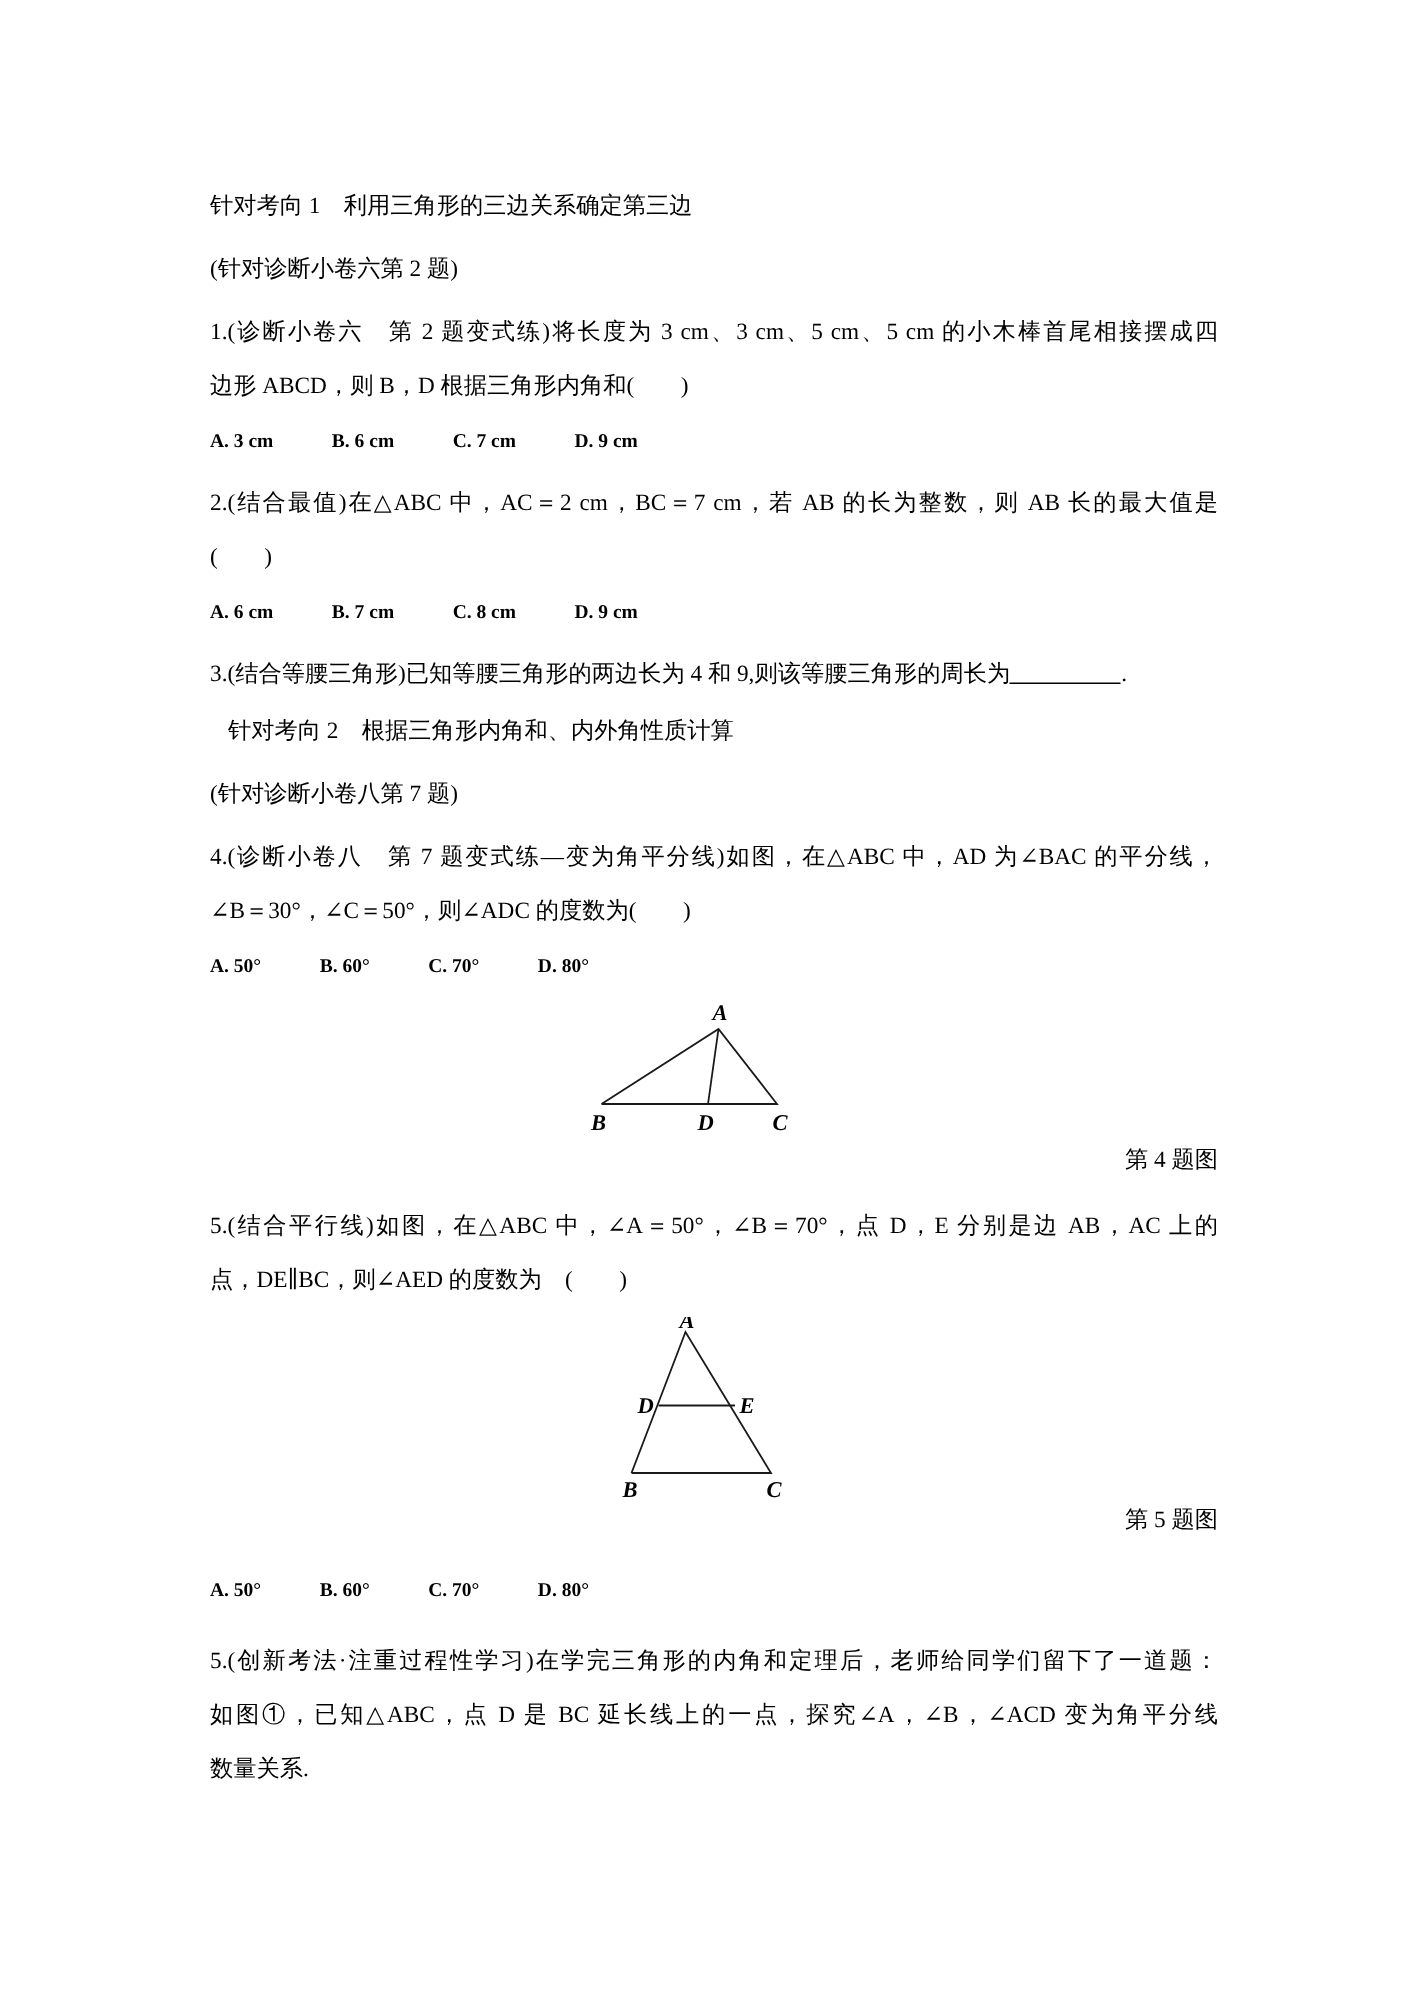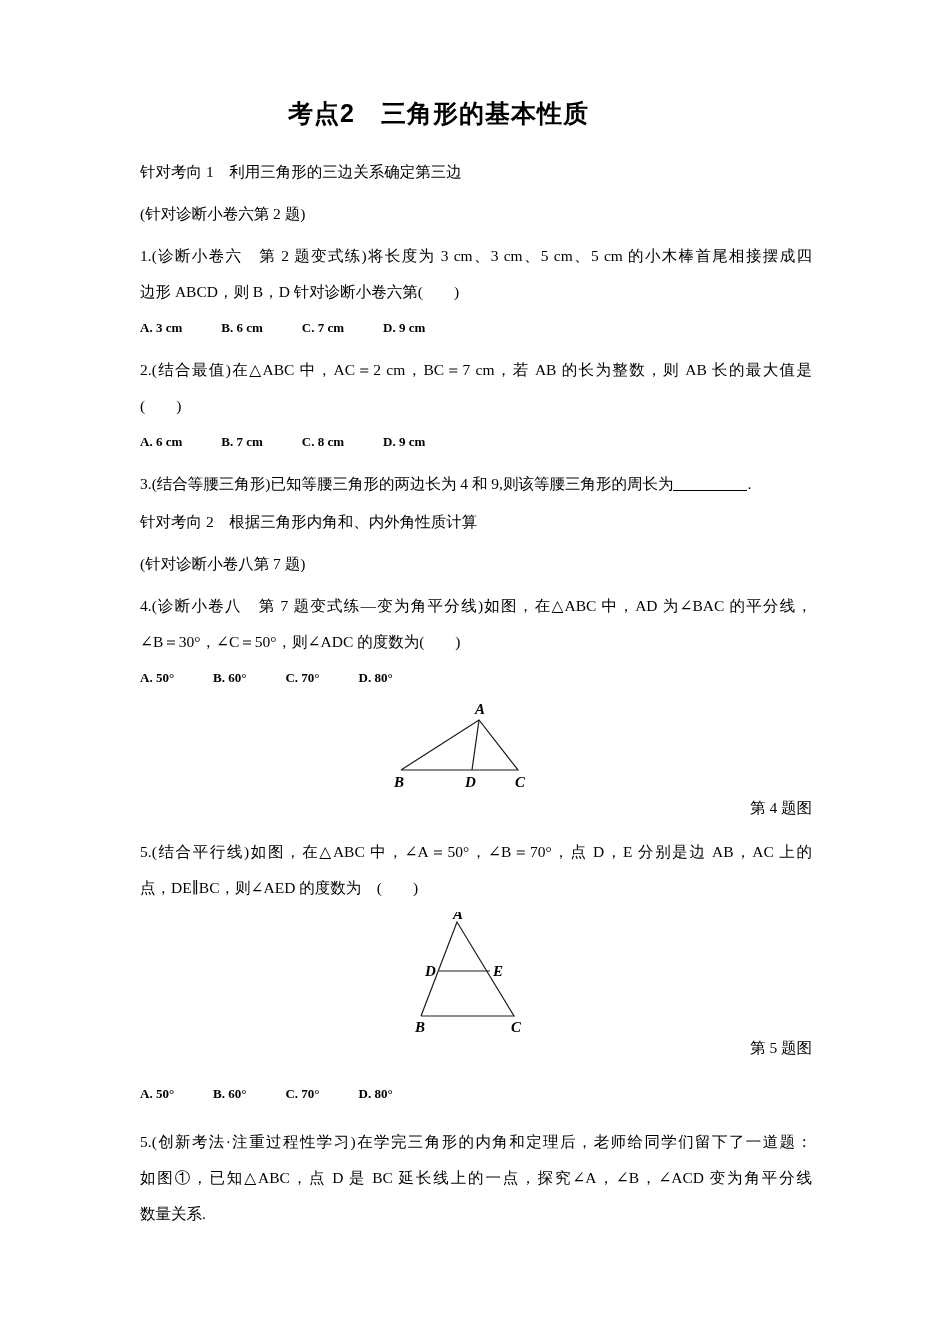--- a/index.html
+++ b/index.html
@@ -119,43 +119,42 @@
     stroke-width: 1.2;
     fill: none;
   }
 </style>
 </head>
 <body>
 
 <div class="page">
   <div class="content">
 
-    <h1 class="doc-title">考点2　三角形的基本性质</h1>
 
     <div class="section-head">针对考向 1　利用三角形的三边关系确定第三边</div>
 
     <div class="sub-ref">(针对诊断小卷六第 2 题)</div>
 
     <div class="question">
       <div class="qline justified">1.(诊断小卷六　第 2 题变式练)将长度为 3 cm、3 cm、5 cm、5 cm 的小木棒首尾相接摆成四</div>
-      <div class="qline">边形 ABCD，则 B，D 针对诊断小卷六第(　　)</div>
+      <div class="qline">边形 ABCD，则 B，D 根据三角形内角和(　　)</div>
       <div class="options">A. 3 cm　　　B. 6 cm　　　C. 7 cm　　　D. 9 cm</div>
     </div>
 
     <div class="question tight">
       <div class="qline justified">2.(结合最值)在△ABC 中，AC＝2 cm，BC＝7 cm，若 AB 的长为整数，则 AB 长的最大值是</div>
       <div class="qline">(　　)</div>
       <div class="options">A. 6 cm　　　B. 7 cm　　　C. 8 cm　　　D. 9 cm</div>
     </div>
 
     <div class="question tight">
       <div class="qline"><span>3.(结合等腰三角形)已知等腰三角形的两边长为 4 和 9,则该等腰三角形的周长为</span><span class="blank-line"></span><span>.</span></div>
     </div>
 
-    <div class="section-head" style="margin-top:8px;">针对考向 2　根据三角形内角和、内外角性质计算</div>
+    <div class="section-head" style="margin-top:8px;margin-left:12px;">针对考向 2　根据三角形内角和、内外角性质计算</div>
 
     <div class="sub-ref">(针对诊断小卷八第 7 题)</div>
 
     <div class="question">
       <div class="qline justified">4.(诊断小卷八　第 7 题变式练—变为角平分线)如图，在△ABC 中，AD 为∠BAC 的平分线，</div>
       <div class="qline">∠B＝30°，∠C＝50°，则∠ADC 的度数为(　　)</div>
       <div class="options">A. 50°　　　B. 60°　　　C. 70°　　　D. 80°</div>
     </div>
 
     <div class="figure">

